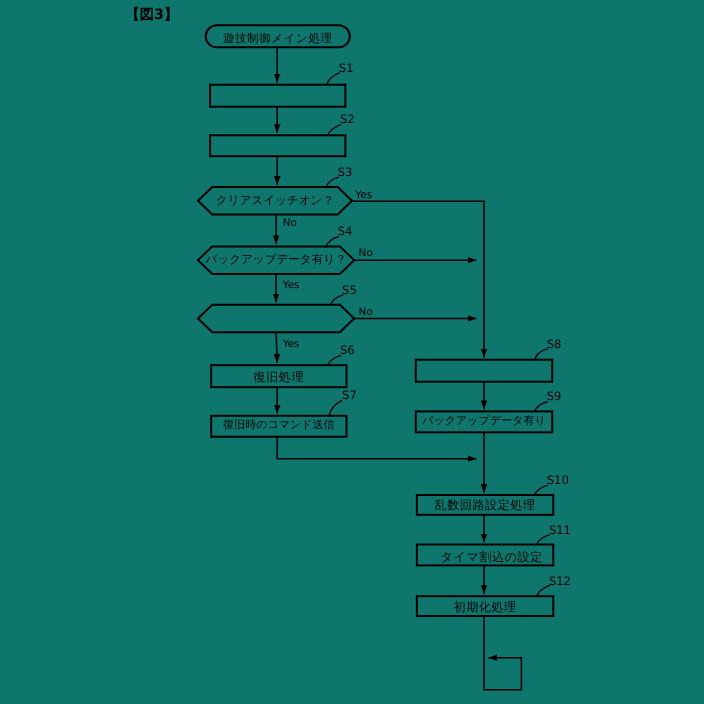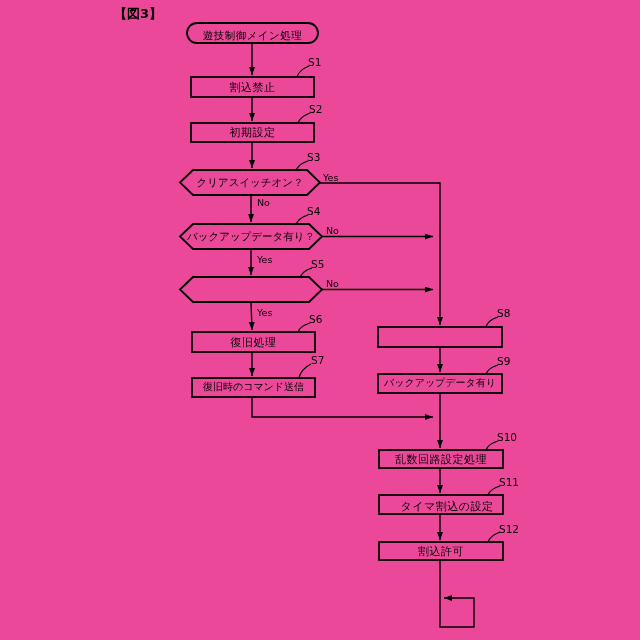--- a/index.html
+++ b/index.html
@@ -1,17 +1,17 @@
 <!DOCTYPE html>
 <html><head>
 <meta charset="utf-8">
 <style>
   html,body{margin:0;padding:0;background:#ffffff;}
   .canvas{
-    position:relative;width:640px;height:640px;background:#ec4899;
+    position:relative;width:640px;height:640px;background:#0f766e;
     font-family:"DejaVu Sans",sans-serif;color:#000;overflow:hidden;
   }
   svg.wires{position:absolute;left:0;top:0;width:640px;height:640px;}
   .txt{
     position:absolute;display:flex;align-items:center;justify-content:center;
     font-size:11px;letter-spacing:.5px;white-space:nowrap;line-height:1;
   }
   .txt.small{font-size:10px;letter-spacing:0;font-family:Liberation Mono, monospace;}
   .txt.hex{font-size:10.5px;letter-spacing:0;}
   .step{
@@ -77,30 +77,28 @@
     <path d="M498,317 Q488,320 486,327" fill="none" stroke="#000" stroke-width="1.2"></path>
     <path d="M498,365 Q488,368 486,374" fill="none" stroke="#000" stroke-width="1.2"></path>
     <path d="M498,441 Q488,444 486,450" fill="none" stroke="#000" stroke-width="1.2"></path>
     <path d="M500,486 Q490,489 488,495" fill="none" stroke="#000" stroke-width="1.2"></path>
     <path d="M500,532 Q490,536 488,542" fill="none" stroke="#000" stroke-width="1.2"></path>
   </svg>
 
   <div class="fig">【図3】</div>
 
   <div class="txt" style="left:187px;top:23px;width:131px;height:24px;font-size:10.5px">遊技制御メイン処理</div>
-  <div class="txt" style="left:191px;top:77px;width:123px;height:20px">割込禁止</div>
-  <div class="txt" style="left:191px;top:123px;width:123px;height:19px">初期設定</div>
   <div class="txt hex" style="left:180px;top:170px;width:140px;height:25px">クリアスイッチオン？</div>
   <div class="txt hex" style="left:180px;top:224px;width:142px;height:25px">バックアップデータ有り？</div>
   <div class="txt" style="left:192px;top:332px;width:123px;height:20px">復旧処理</div>
   <div class="txt small" style="left:192px;top:378px;width:123px;height:19px">復旧時のコマンド送信</div>
   <div class="txt small" style="left:378px;top:374px;width:124px;height:19px">バックアップデータ有り</div>
   <div class="txt" style="left:379px;top:450px;width:124px;height:18px">乱数回路設定処理</div>
   <div class="txt" style="left:385px;top:495px;width:124px;height:22px">タイマ割込の設定</div>
-  <div class="txt" style="left:379px;top:542px;width:124px;height:18px">割込許可</div>
+  <div class="txt" style="left:379px;top:542px;width:124px;height:18px">初期化処理</div>
 
   <div class="step" style="left:308px;top:57px">S1</div>
   <div class="step" style="left:309px;top:104px">S2</div>
   <div class="step" style="left:307px;top:152px">S3</div>
   <div class="step" style="left:307px;top:206px">S4</div>
   <div class="step" style="left:311px;top:259px">S5</div>
   <div class="step" style="left:309px;top:314px">S6</div>
   <div class="step" style="left:311px;top:355px">S7</div>
   <div class="step" style="left:497px;top:308px">S8</div>
   <div class="step" style="left:497px;top:356px">S9</div>

